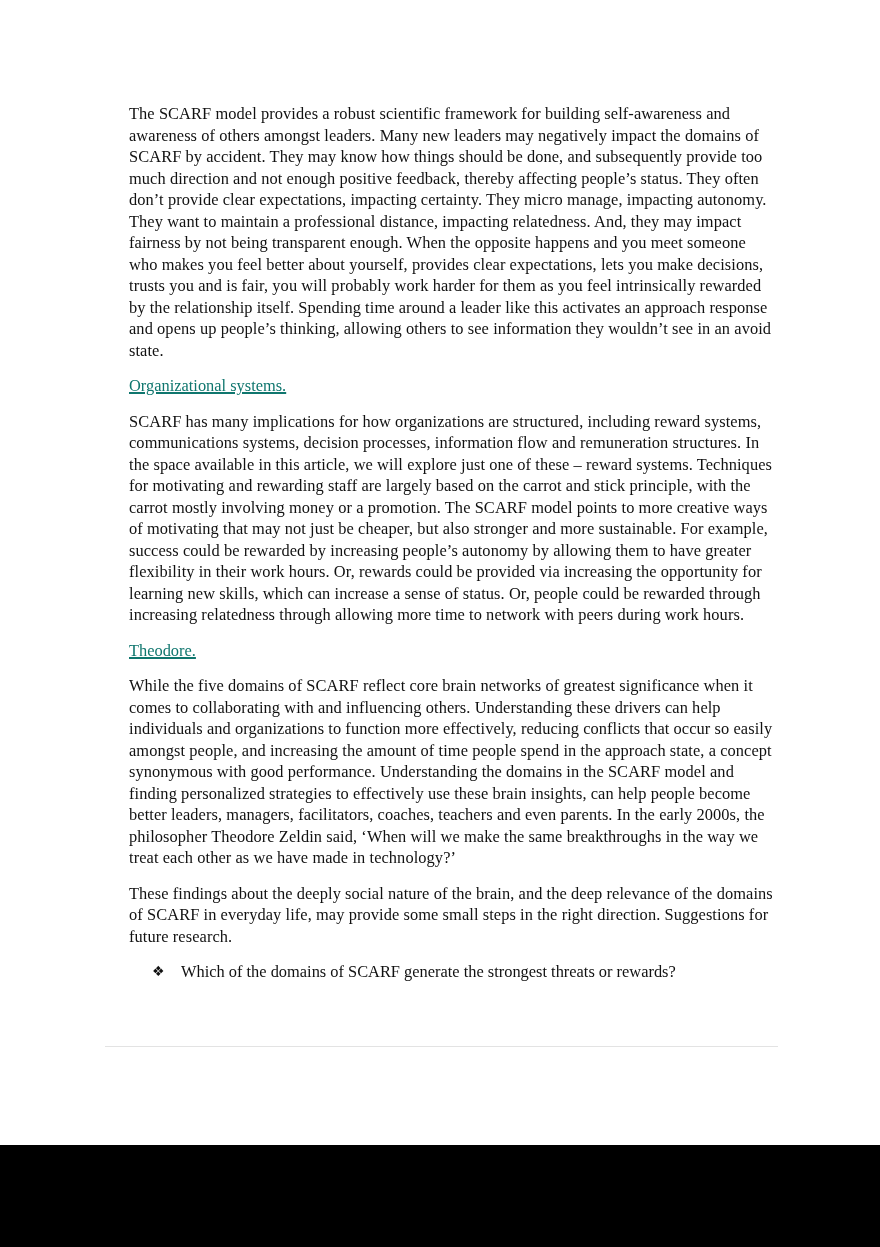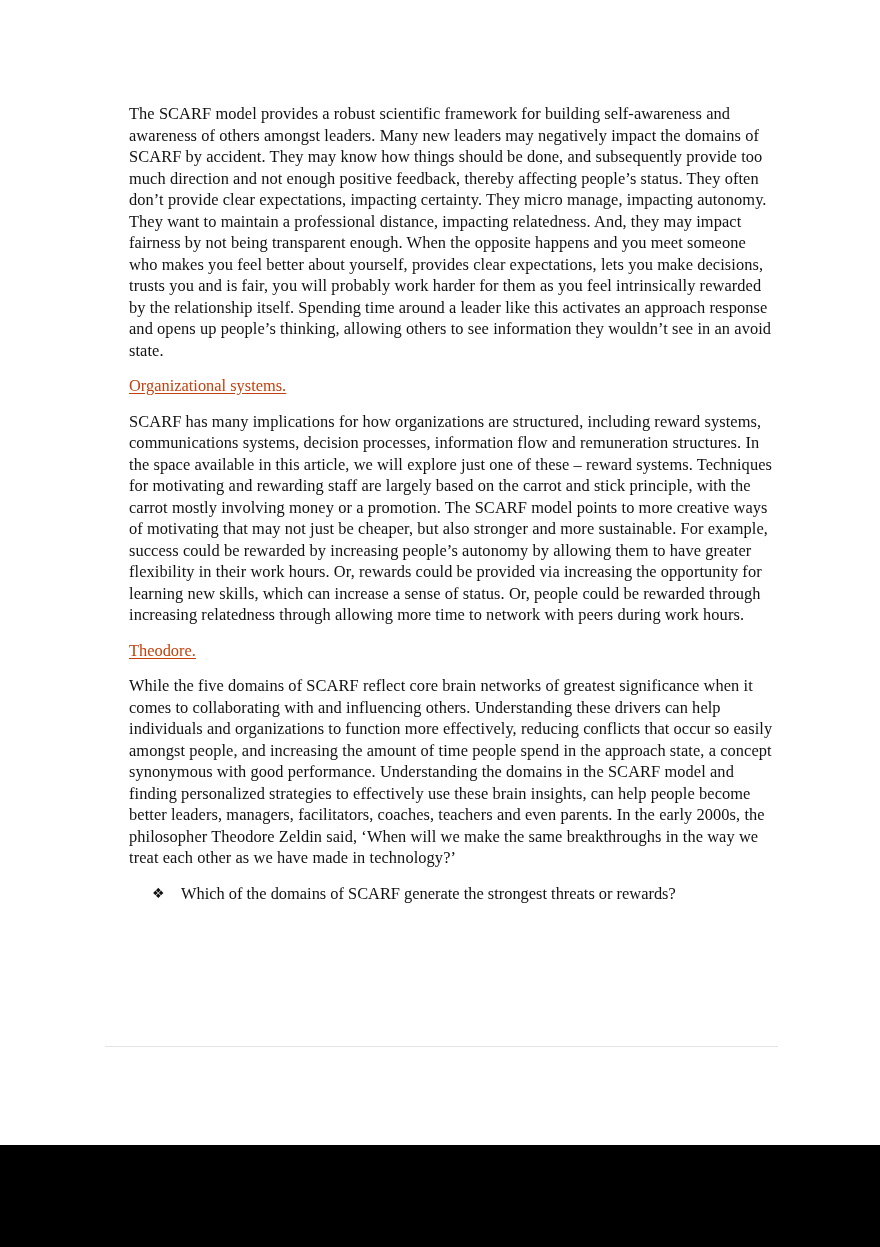--- a/index.html
+++ b/index.html
@@ -44,21 +44,22 @@
   }
 
   p.para:last-child {
     margin-bottom: 0;
   }
 
   .heading {
     margin: 0 0 14px 0;
     font-size: 16.4px;
     line-height: 21.5px;
-    color: #c2410c;
+    color: #0f766e;
+    text-decoration: underline;
   }
 
   .heading span.u {
     text-decoration: underline;
     text-underline-offset: 2px;
   }
 
   ul.bullets {
     margin: 6px 0 0 0;
     padding: 0;
@@ -110,20 +111,21 @@
     <p class="para">The SCARF model provides a robust scientific framework for building self-awareness and awareness of others amongst leaders. Many new leaders may negatively impact the domains of SCARF by accident. They may know how things should be done, and subsequently provide too much direction and not enough positive feedback, thereby affecting people’s status. They often don’t provide clear expectations, impacting certainty. They micro manage, impacting autonomy. They want to maintain a professional distance, impacting relatedness. And, they may impact fairness by not being transparent enough. When the opposite happens and you meet someone who makes you feel better about yourself, provides clear expectations, lets you make decisions, trusts you and is fair, you will probably work harder for them as you feel intrinsically rewarded by the relationship itself. Spending time around a leader like this activates an approach response and opens up people’s thinking, allowing others to see information they wouldn’t see in an avoid state.</p>
 
     <div class="heading"><span class="u">Organizational systems.</span></div>
 
     <p class="para">SCARF has many implications for how organizations are structured, including reward systems, communications systems, decision processes, information flow and remuneration structures. In the space available in this article, we will explore just one of these – reward systems. Techniques for motivating and rewarding staff are largely based on the carrot and stick principle, with the carrot mostly involving money or a promotion. The SCARF model points to more creative ways of motivating that may not just be cheaper, but also stronger and more sustainable. For example, success could be rewarded by increasing people’s autonomy by allowing them to have greater flexibility in their work hours. Or, rewards could be provided via increasing the opportunity for learning new skills, which can increase a sense of status. Or, people could be rewarded through increasing relatedness through allowing more time to network with peers during work hours.</p>
 
     <div class="heading"><span class="u">Theodore.</span></div>
 
     <p class="para">While the five domains of SCARF reflect core brain networks of greatest significance when it comes to collaborating with and influencing others. Understanding these drivers can help individuals and organizations to function more effectively, reducing conflicts that occur so easily amongst people, and increasing the amount of time people spend in the approach state, a concept synonymous with good performance. Understanding the domains in the SCARF model and finding personalized strategies to effectively use these brain insights, can help people become better leaders, managers, facilitators, coaches, teachers and even parents. In the early 2000s, the philosopher Theodore Zeldin said, ‘When will we make the same breakthroughs in the way we treat each other as we have made in technology?’</p>
 
+    <p class="para">These findings about the deeply social nature of the brain, and the deep relevance of the domains of SCARF in everyday life, may provide some small steps in the right direction. Suggestions for future research.</p>
 
 
     <ul class="bullets">
       <li>
         <span class="marker">❖</span>
         <span>Which of the domains of SCARF generate the strongest threats or rewards?</span>
       </li>
     </ul>
 
   </div>

